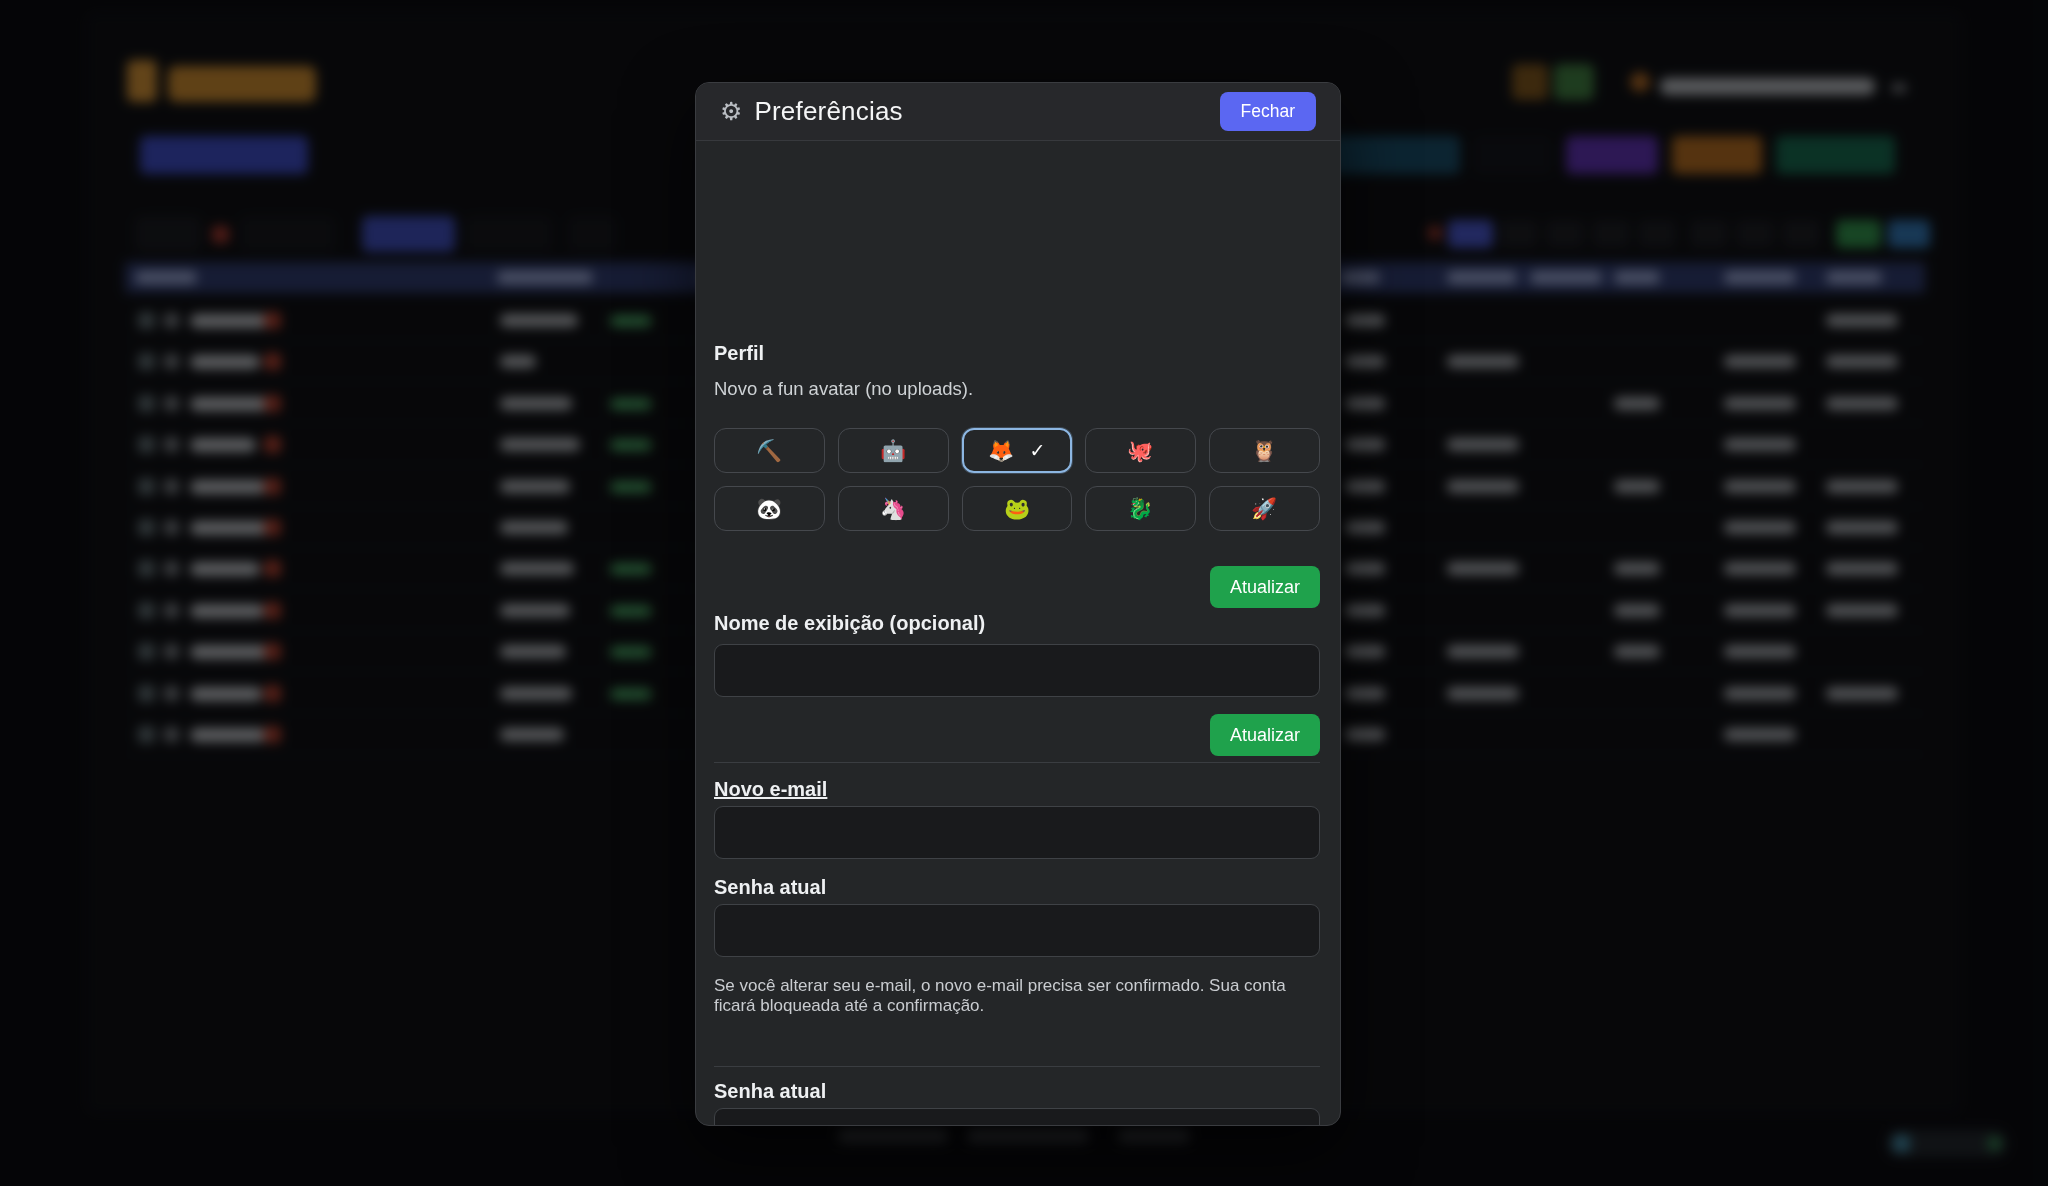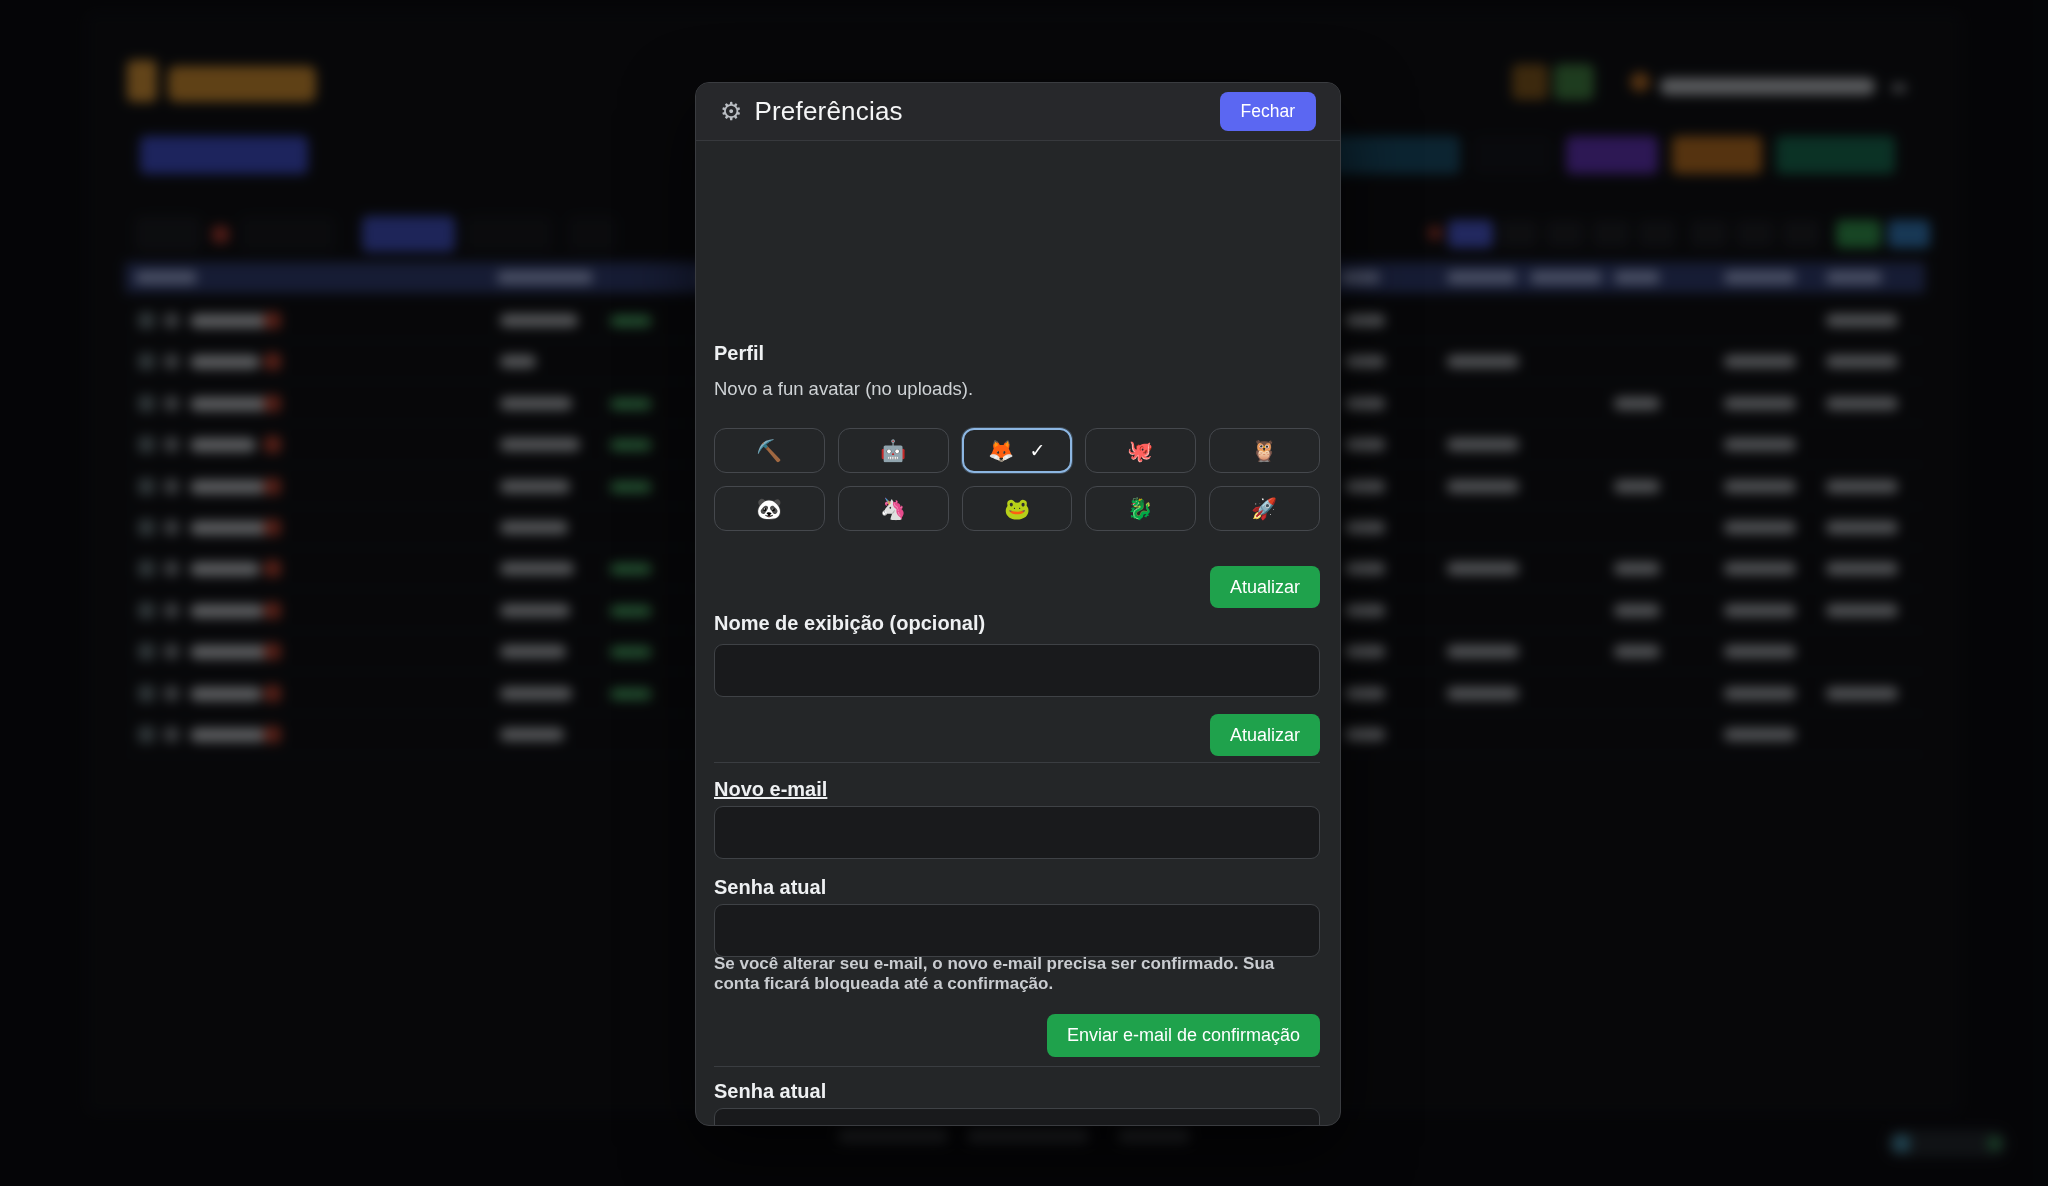--- a/index.html
+++ b/index.html
@@ -51,21 +51,21 @@
   .field { left:18px; right:20px; height:53px; background:#191a1c; border:1px solid #3f4246;
            border-radius:9px; color:#e8eaec; font-size:18px; padding:0 14px; font-family:inherit; }
   .pos-nome-input { top:502px; }
   .pos-upd2 { top:572px; right:20px; }
   .divider { left:18px; right:20px; border-top:1px solid #3a3d41; height:0; }
   .pos-div2 { top:620px; }
   .lbl-email { top:636px; left:18px;text-decoration:underline; }
   .pos-email-input { top:664px; }
   .lbl-senha1 { top:734px; left:18px; }
   .pos-senha1-input { top:762px; }
-  .note { top:812px; left:18px; right:20px; font-size:17px; line-height:20px; color:#c9ccd0;font-weight:bold; }
+  .note { top:834px; left:18px; right:20px; font-size:17px; line-height:20px; color:#c9ccd0; }
   .pos-send { top:872px; right:20px; height:43px; }
   .pos-div3 { top:924px; }
   .lbl-senha2 { top:938px; left:18px; }
   .pos-senha2-input { top:966px; }
 </style>
 </head>
 <body>
 
 <div id="bg">
     <div class="r" style="left: 86px; top: 12px; width: 1876px; height: 1102px; background: rgb(11, 12, 14); border-radius: 10px;"></div>
@@ -285,21 +285,20 @@
 
     <div class="divider pos-div2"></div>
 
     <div class="sec-label lbl-email">Novo e-mail</div>
     <input class="field pos-email-input" type="text" value="" style="">
 
     <div class="sec-label lbl-senha1">Senha atual</div>
     <input class="field pos-senha1-input" type="password" value="" style="">
 
     <div class="note">Se você alterar seu e-mail, o novo e-mail precisa ser confirmado. Sua conta ficará bloqueada até a confirmação.</div>
-    <button class="btn-green pos-send">Enviar e-mail de confirmação</button>
 
     <div class="divider pos-div3"></div>
 
     <div class="sec-label lbl-senha2">Senha atual</div>
     <input class="field pos-senha2-input" type="password" value="" style="">
 
   </div>
 </div>
 
 </body></html>

